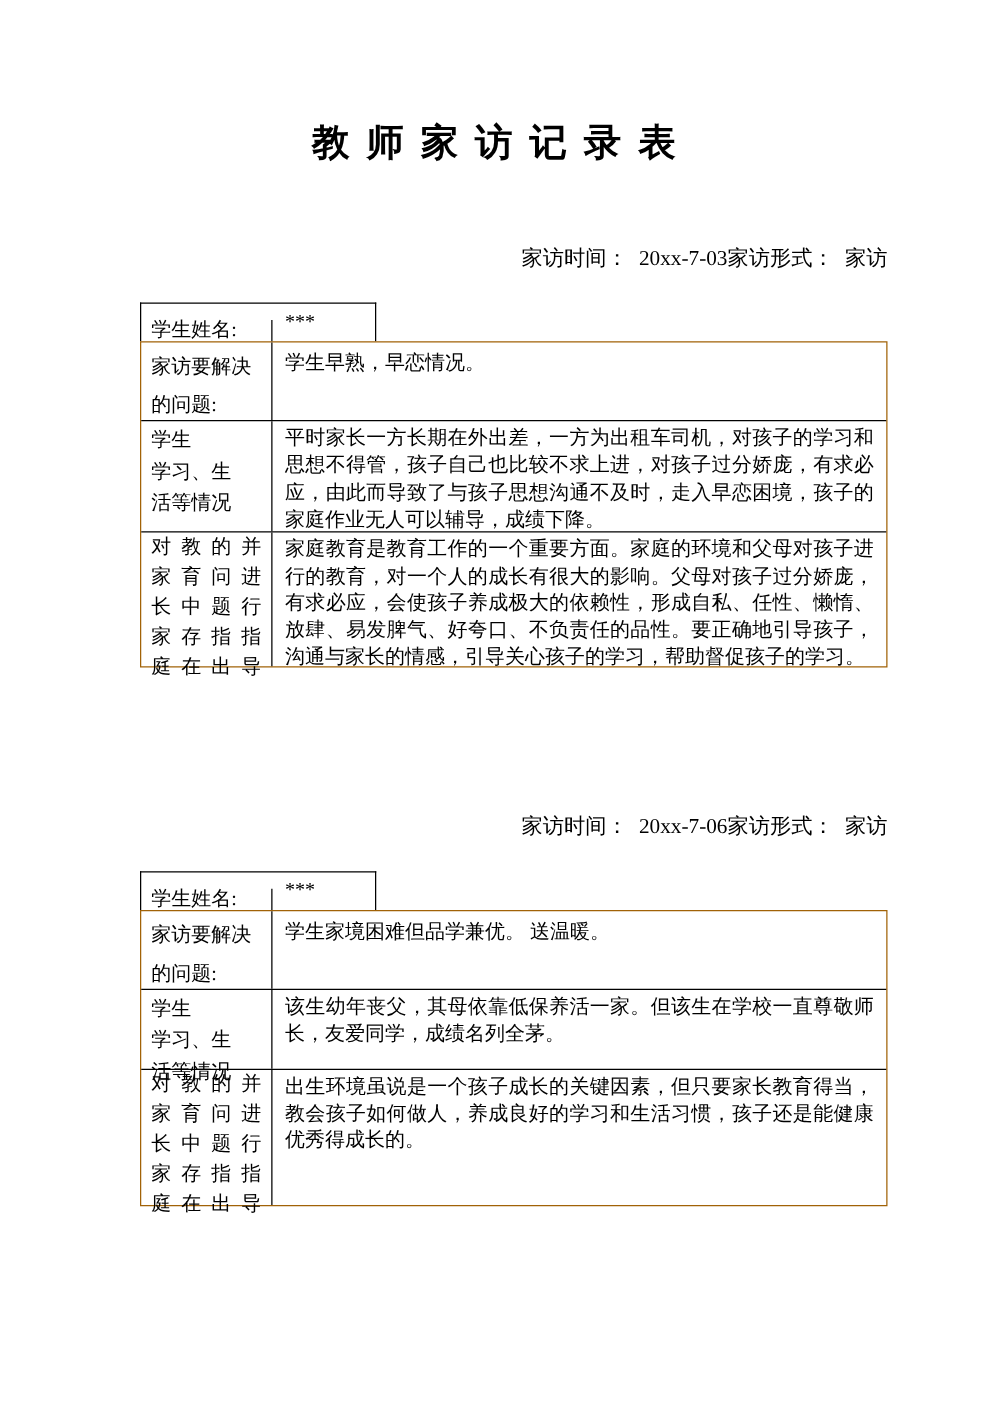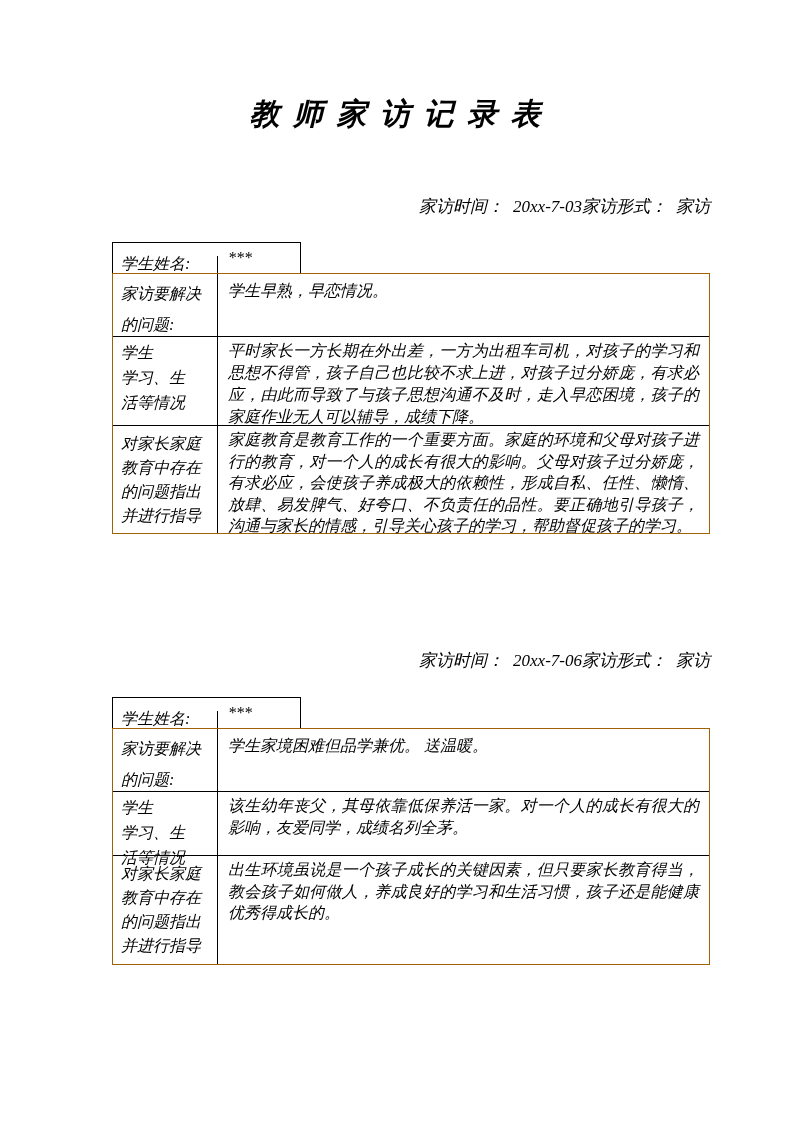--- a/index.html
+++ b/index.html
@@ -3,21 +3,21 @@
 <meta charset="utf-8">
 <style>
   * { box-sizing: border-box; margin: 0; padding: 0; }
   html, body {
     width: 793px; height: 1122px;
     background: #ffffff;
     font-family: "Liberation Serif", serif;
     color: #000000;
     overflow: hidden;
   }
-  .page { position: relative; width: 793px; height: 920px; font-style: italic; }
+  .page { position: relative; width: 793px; height: 920px; }
 
   .doc-title {
     position: absolute; top: 94px; left: 0; width: 793px;
     text-align: center;
     font-size: 30px; font-weight: bold; letter-spacing: 3px;
     white-space: pre;
   }
 
   .meta-row {
     position: absolute; left: 112px; width: 598px;
@@ -61,21 +61,21 @@
   }
 
   .h-problem   { height: 63px; }
   .h-sit-1     { height: 89px; }
   .h-sit-2     { height: 64px; }
   .h-guide-1   { height: 107px; }
   .h-guide-2   { height: 108px; }
 
   .problem-label   { padding-top: 4px; line-height: 31px; }
   .situation-label { padding-top: 3px; line-height: 25px; }
-  .guidance-label  { display: flex; flex-direction: column; justify-content: center; line-height: 24px; }
+  .guidance-label  { display: flex; flex-direction: row; justify-content: center; line-height: 24px; }
 
   .problem-content   { padding-top: 6px; }
   .situation-content { padding-top: 3px; }
   .guidance-content  { padding-top: 3px; line-height: 21.5px; }
 </style>
 </head>
 <body>
 
 <div class="page">
 
@@ -148,21 +148,21 @@
           <span>的问题:</span>
         </div>
         <div class="cell-content problem-content">学生家境困难但品学兼优。 送温暖。</div>
       </div>
       <div class="t-row h-sit-2">
         <div class="cell-label situation-label">
           <span>学生</span>
           <span>学习、生</span>
           <span>活等情况</span>
         </div>
-        <div class="cell-content situation-content">该生幼年丧父，其母依靠低保养活一家。对一个人的成长有很大的影响，友爱同学，成绩名列全茅。</div>
+        <div class="cell-content situation-content">该生幼年丧父，其母依靠低保养活一家。但该生在学校一直尊敬师长，友爱同学，成绩名列全茅。</div>
       </div>
       <div class="t-row h-guide-2">
         <div class="cell-label guidance-label">
           <span>对家长家庭</span>
           <span>教育中存在</span>
           <span>的问题指出</span>
           <span>并进行指导</span>
         </div>
         <div class="cell-content guidance-content">出生环境虽说是一个孩子成长的关键因素，但只要家长教育得当，教会孩子如何做人，养成良好的学习和生活习惯，孩子还是能健康优秀得成长的。</div>
       </div>

